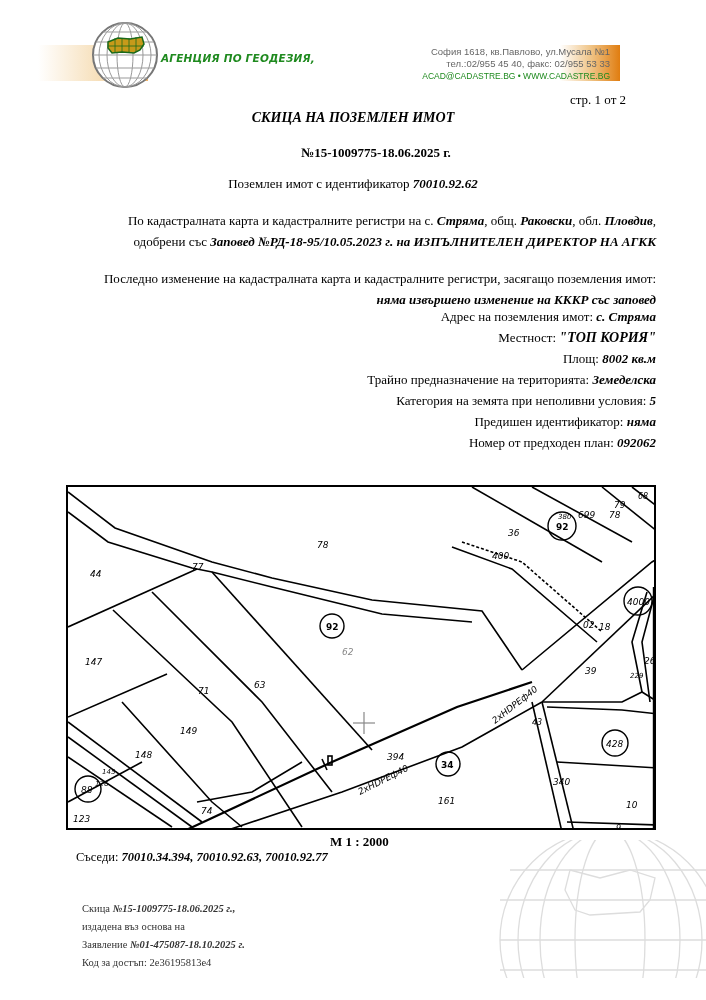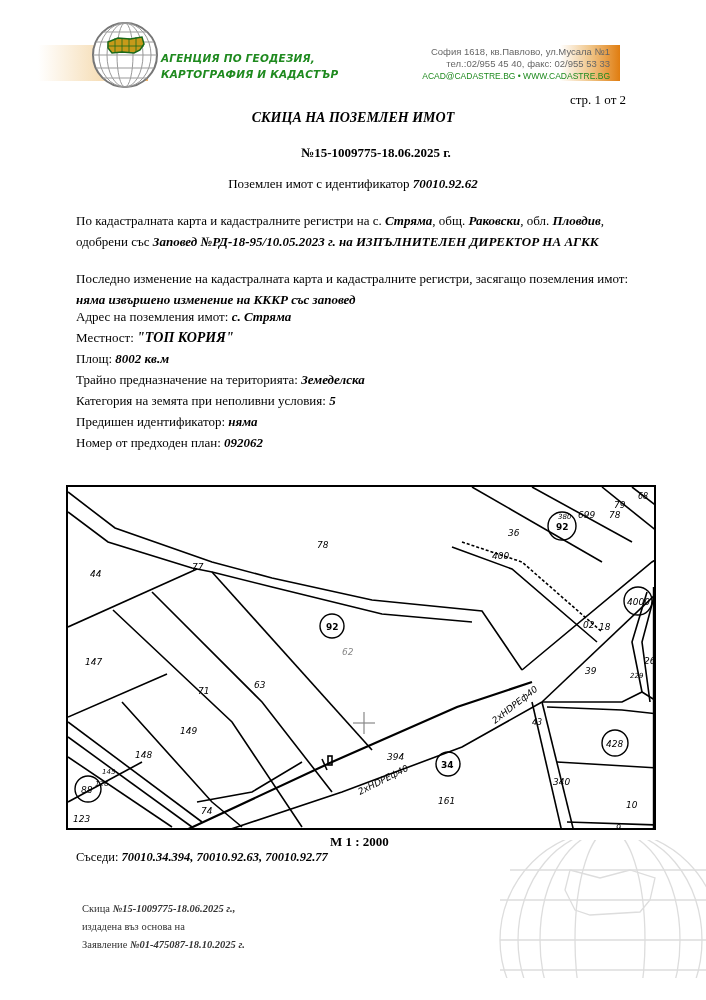--- a/index.html
+++ b/index.html
@@ -8,21 +8,21 @@
   .header-band { left:38px; top:45px; width:110px; height:36px; background:linear-gradient(90deg,#fff 0%,#f4d7a8 70%,#f0b46a 100%); }
   .header-band-right { left:560px; top:45px; width:60px; height:36px; background:linear-gradient(90deg,#fff 0%,#f0c68a 50%,#e07d10 100%); }
   .logo-globe { left:90px; top:20px; width:70px; height:70px; }
   .agency-name { left:161px; top:50px; font-family:"DejaVu Sans", sans-serif; font-weight:bold; font-style:italic; font-size:10.5px; color:#1f8a1f; line-height:16px; letter-spacing:0.2px; }
   .contact { left:380px; top:46px; font-family:"Liberation Sans", sans-serif; font-size:9.5px; color:#666; text-align:right; line-height:12px; width:230px; }
   .contact .web { color:#1f8a1f; font-size:8.5px; }
   .page-num { left:570px; top:92px; font-size:13px; }
   .title { left:0; width:706px; top:110px; text-align:center; font-weight:bold; font-size:14px; }
   .doc-no { left:0; width:706px; top:145px; text-align:center; font-weight:bold; font-size:13px;padding-left:23px; }
   .ident { left:0; width:706px; top:176px; text-align:center; font-size:13px; }
-  .body-text { left:76px; width:580px; font-size:13px; line-height:21px; }
+  .body-text { left:76px; width:580px; font-size:13px; line-height:21px;text-align:right; }
   .b { font-weight:bold;font-style:italic; }
   .coord-sys { left:67px; top:474px; font-size:11px; font-weight:bold;margin-top:28px; }
   .map-frame { left:66px; top:485px; width:590px; height:345px; border:2.5px solid #000; box-sizing:border-box; overflow:hidden; background:#fff; }
   .scale { left:330px; top:834px; font-size:13px; font-weight:bold; }
   .neighbours { left:76px; top:850px; font-size:12.5px; }
   .footer { left:82px; top:900px; font-size:10.5px; line-height:18px; color:#333; }
   .watermark { left:480px; top:840px; width:226px; height:160px; }
   .map-svg text { font-family:"DejaVu Sans", sans-serif; font-style:italic; font-size:9px; fill:#000; }
 </style>
 </head>
@@ -48,21 +48,20 @@
         <line x1="25" y1="18" x2="25" y2="33"></line>
         <line x1="32" y1="18" x2="32" y2="33"></line>
         <line x1="39" y1="18" x2="39" y2="33"></line>
         <line x1="46" y1="17" x2="46" y2="32"></line>
         <line x1="18" y1="26" x2="54" y2="26"></line>
       </g>
   </svg>
 </div>
 <div class="abs agency-name">
   <div>АГЕНЦИЯ ПО ГЕОДЕЗИЯ,</div>
-  <div>КАРТОГРАФИЯ И КАДАСТЪР</div>
 </div>
 <div class="abs contact">
   <div>София 1618, кв.Павлово, ул.Мусала №1</div>
   <div>тел.:02/955 45 40, факс: 02/955 53 33</div>
   <div class="web">ACAD@CADASTRE.BG • WWW.CADASTRE.BG</div>
 </div>
 
 <div class="abs page-num">стр. 1 от 2</div>
 <div class="abs title b">СКИЦА НА ПОЗЕМЛЕН ИМОТ</div>
 <div class="abs doc-no">№15-1009775-18.06.2025 г.</div>
@@ -209,13 +208,14 @@
       <path d="M90 30 L120 38 L150 30 L175 38 L170 60 L160 72 L110 75 L95 70 L85 50 Z"></path>
     </g>
     <rect x="0" y="138" width="226" height="22" fill="#fff"></rect>
   </svg>
 </div>
 
 <div class="abs footer">
   <div><span>Скица </span><span class="b">№15-1009775-18.06.2025 г.,</span></div>
   <div>издадена въз основа на</div>
   <div><span>Заявление </span><span class="b">№01-475087-18.10.2025 г.</span></div>
+  <div><span>Код за достъп: </span><span>2e36195813e4</span></div>
 </div>
 
 </body></html>

